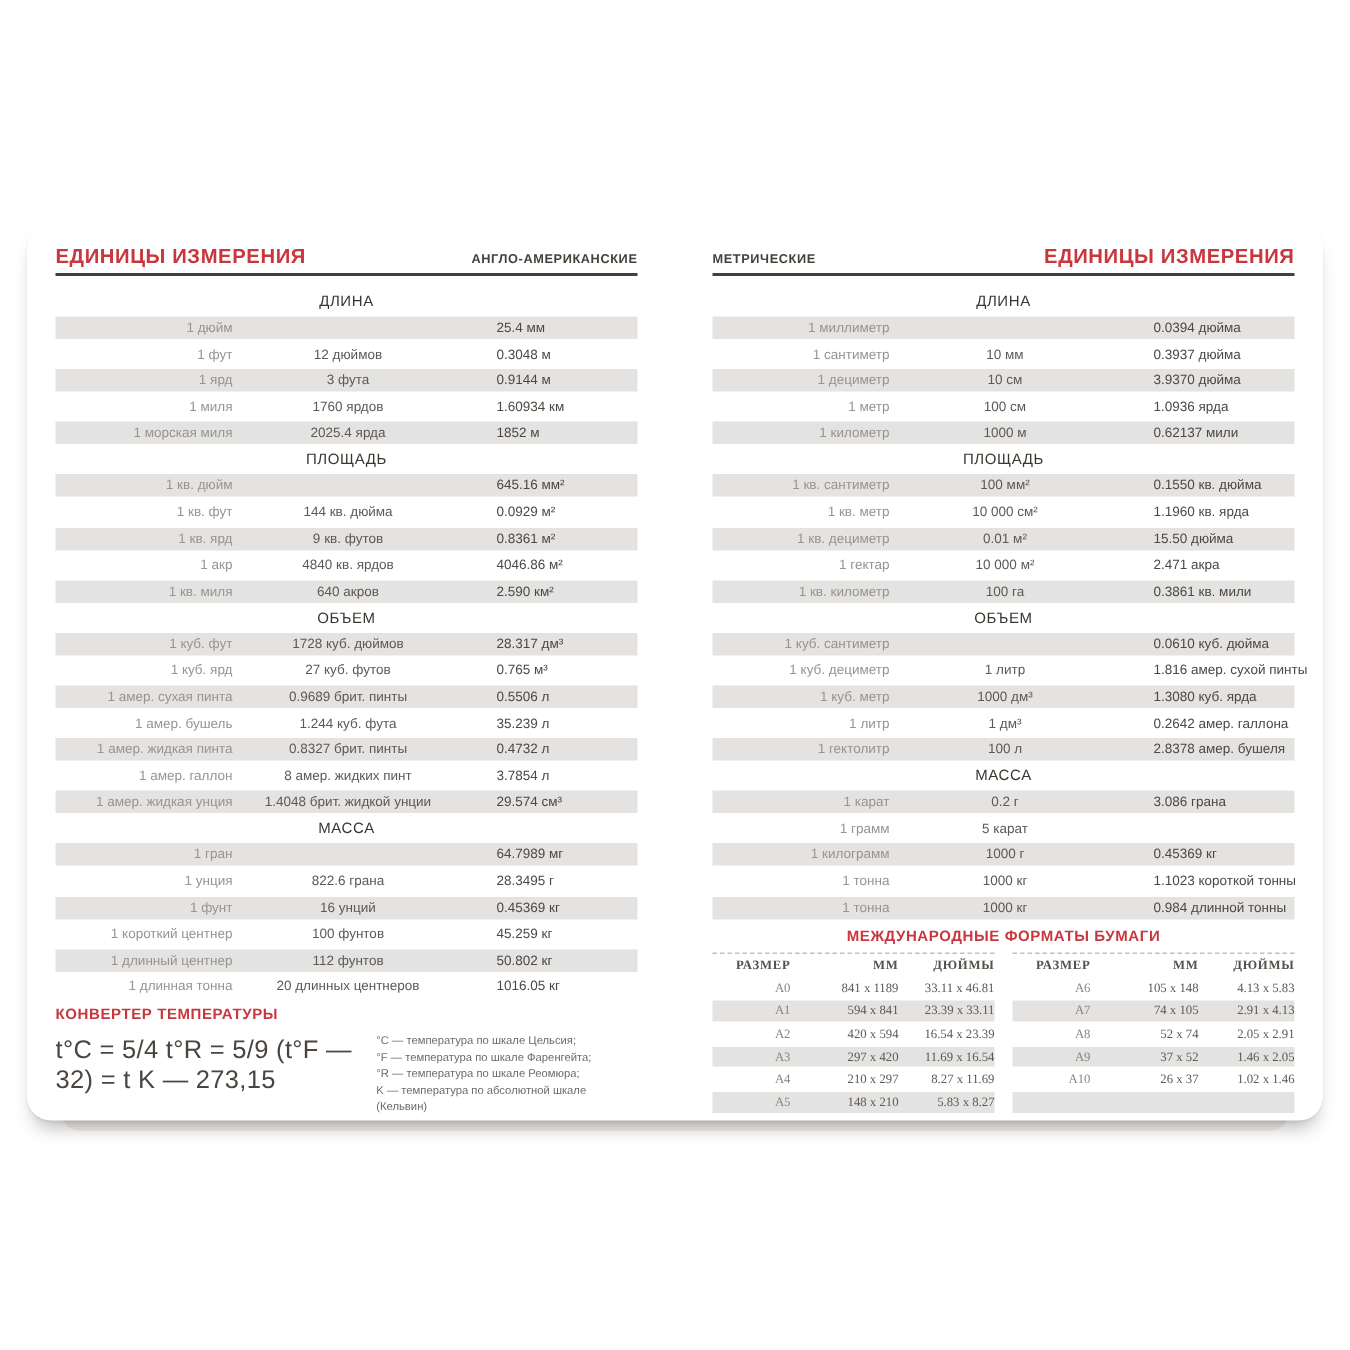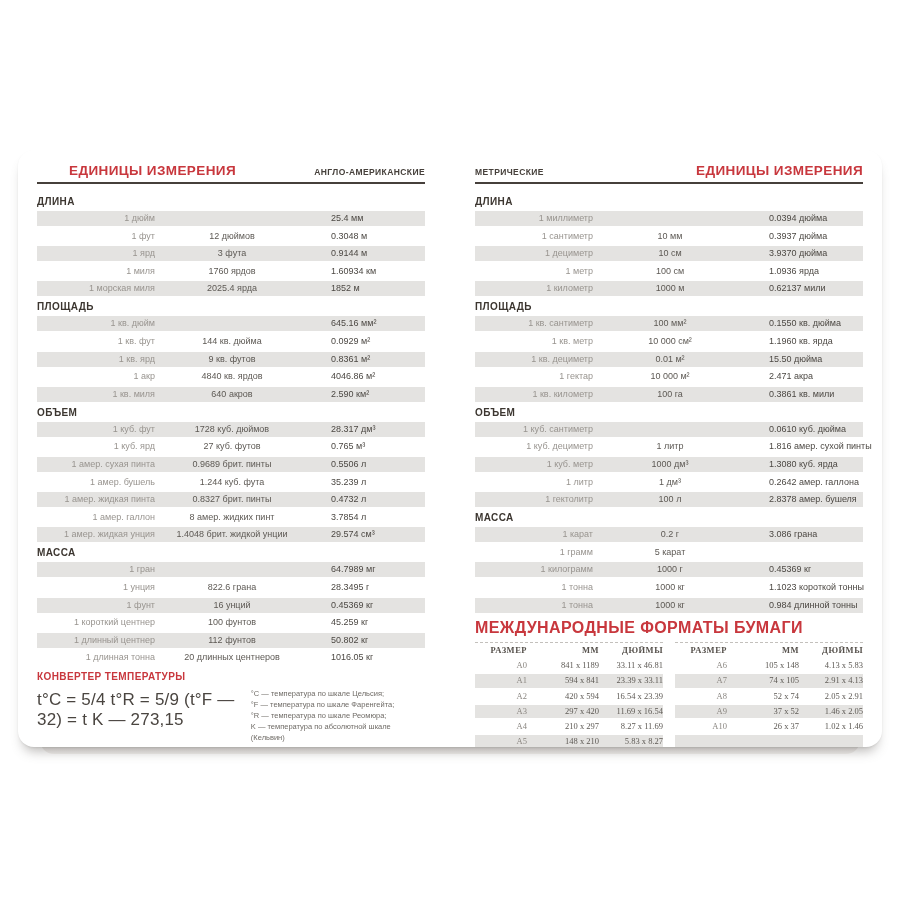--- a/index.html
+++ b/index.html
@@ -17,48 +17,48 @@
   .card-stack{
     position:absolute;left:40px;top:738px;width:820px;height:16px;
     border-radius:0 0 14px 14px;background:linear-gradient(#dcdad7,#f4f2f0);
     z-index:0;
   }
   .card-inner{display:flex;justify-content:space-between;padding:10px 19px 0 19px;}
   .page{width:388px;}
 
   
   .page-head{display:flex;justify-content:space-between;align-items:flex-end;padding-top:4px;}
-  .t-red{color:#c8373d;font-weight:bold;font-size:13.5px;letter-spacing:.4px;line-height:14px;margin-left:32px;}
+  .t-red{color:#c8373d;font-weight:bold;font-size:13.5px;letter-spacing:.4px;line-height:14px;}
   .t-sub{font-size:8.5px;font-weight:bold;color:#46403b;letter-spacing:.4px;padding-bottom:1px;}
   .rule{height:2px;background:#46403b;margin-top:4px;}
 
   
   .sec{margin-top:6px;}
   .sec-first{margin-top:13px;}
-  .sec-title{font-size:10px;font-weight:bold;color:#3c3630;letter-spacing:.4px;line-height:10px;margin-bottom:4px;}
+  .sec-title{font-size:10px;font-weight:normal;color:#3c3630;letter-spacing:.4px;line-height:10px;margin-bottom:4px;text-align:center;}
   .rows > div.row{
     display:grid;grid-template-columns:118px 154px 1fr;
     height:15px;line-height:15px;margin-bottom:2.6px;
     font-size:9px;white-space:nowrap;
   }
   .rows > div.row:nth-of-type(odd){background:#e4e3e1;}
   .c-unit{text-align:right;color:#98948f;}
   .c-eq{text-align:center;color:#5d5954;}
   .c-val{text-align:left;color:#4c4843;padding-left:22px;}
 
   
   .temp{margin-top:6px;}
   .temp-title{font-size:10px;font-weight:bold;color:#c8373d;letter-spacing:.4px;margin-bottom:6px;}
   .temp-body{display:flex;}
   .temp-formula{width:216px;font-size:17px;color:#4a4540;letter-spacing:.2px;padding-top:2px;}
   .notes > div.note{font-size:7.5px;color:#6f6b66;line-height:11px;text-align:left;}
 
   
   .paper{margin-top:6px;}
-  .paper-title{font-size:16px;font-weight:bold;color:#c8373d;letter-spacing:.4px;margin-bottom:5px;}
+  .paper-title{font-size:10px;font-weight:bold;color:#c8373d;letter-spacing:.4px;margin-bottom:5px;text-align:center;}
   .ptables{display:flex;justify-content:space-between;}
   .ptable{width:188px;}
   .prow{
     display:grid;grid-template-columns:52px 72px 1fr;
     height:13.5px;line-height:13.5px;margin-bottom:1.8px;
     font-size:8.5px;text-align:right;white-space:nowrap;font-family:Liberation Serif, serif;
   }
   .phead{
     border-top:1px dashed #c3c0bc;height:15px;line-height:15px;
     font-weight:bold;color:#55504b;letter-spacing:.5px;margin-bottom:1.5px;

